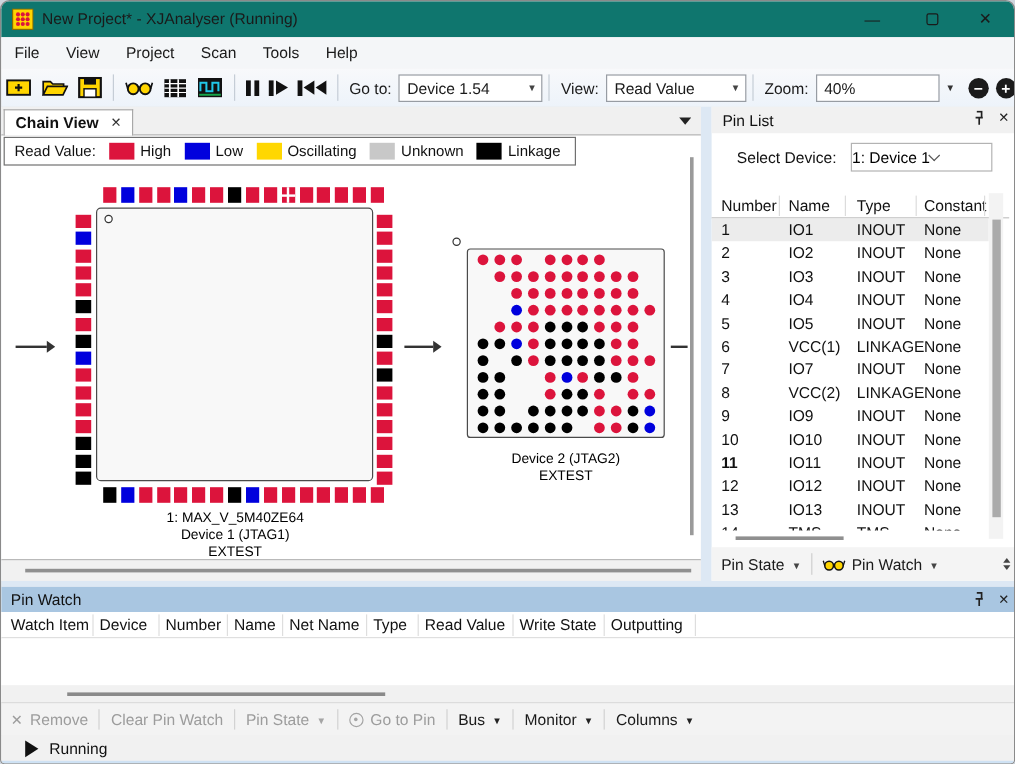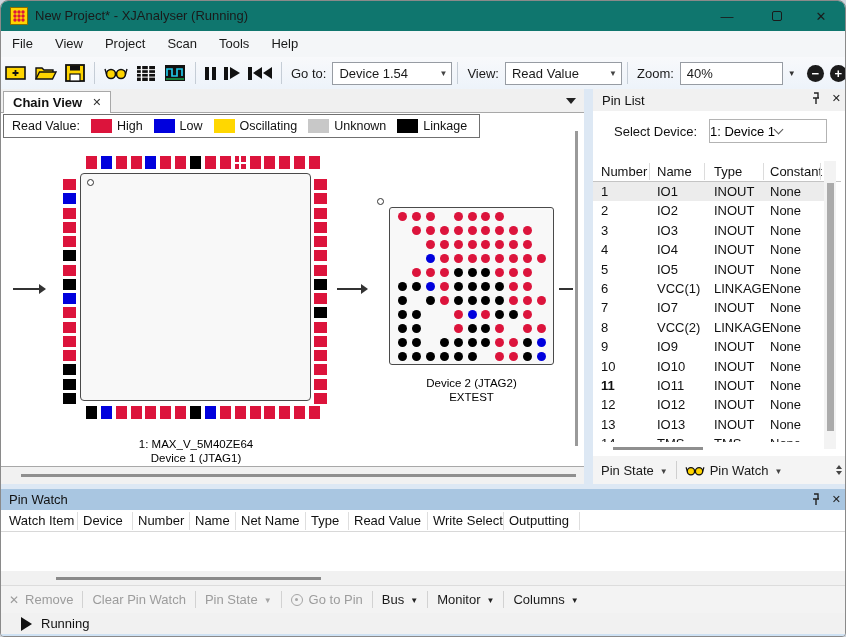--- a/index.html
+++ b/index.html
@@ -275,21 +275,21 @@
       </div>
 
       <div class="arrow-line" style="left:12px;width:26px;"></div>
       <div class="arrow-head" style="left:38px;"></div>
       <div class="arrow-line" style="left:336px;width:24px;"></div>
       <div class="arrow-head" style="left:360px;"></div>
       <div class="arrow-line" style="left:558px;width:14px;"></div>
 
       <div class="chip-body" style="left:79px;top:60px;width:231px;height:228px;"></div>
       <div class="pin1-circle" style="left:86px;top:66px;"></div>
-      <div class="chip-label" style="left:75px;top:324px;width:240px;">
+      <div class="chip-label" style="left:75px;top:312px;width:240px;">
         <div>1: MAX_V_5M40ZE64</div>
         <div>Device 1 (JTAG1)</div>
         <div>EXTEST</div>
       </div>
 
       <div class="pin1-circle" style="left:376px;top:85px;"></div>
       <div class="chip-body" style="left:388px;top:94px;width:165px;height:158px;border-radius:3px;"></div>
       <div class="chip-label" style="left:390px;top:263px;width:161px;">
         <div>Device 2 (JTAG2)</div>
         <div>EXTEST</div>
@@ -616,21 +616,21 @@
       </span>
     </div>
     <div class="pw-cols">
         <div class="pwcol" style="left: 8px;">Watch Item</div>
         <div class="pwcol" style="left: 82px;">Device</div>
         <div class="pwcol" style="left: 137px;">Number</div>
         <div class="pwcol" style="left: 194px;">Name</div>
         <div class="pwcol" style="left: 240px;">Net Name</div>
         <div class="pwcol" style="left: 310px;">Type</div>
         <div class="pwcol" style="left: 353px;">Read Value</div>
-        <div class="pwcol" style="left: 432px;">Write Select</div>
+        <div class="pwcol" style="left: 432px;">Write State</div>
         <div class="pwcol" style="left: 508px;">Outputting</div>
         <div class="pwsep" style="left: 76px;"></div>
         <div class="pwsep" style="left: 131px;"></div>
         <div class="pwsep" style="left: 188px;"></div>
         <div class="pwsep" style="left: 234px;"></div>
         <div class="pwsep" style="left: 304px;"></div>
         <div class="pwsep" style="left: 347px;"></div>
         <div class="pwsep" style="left: 426px;"></div>
         <div class="pwsep" style="left: 502px;"></div>
         <div class="pwsep" style="left: 578px;"></div>

